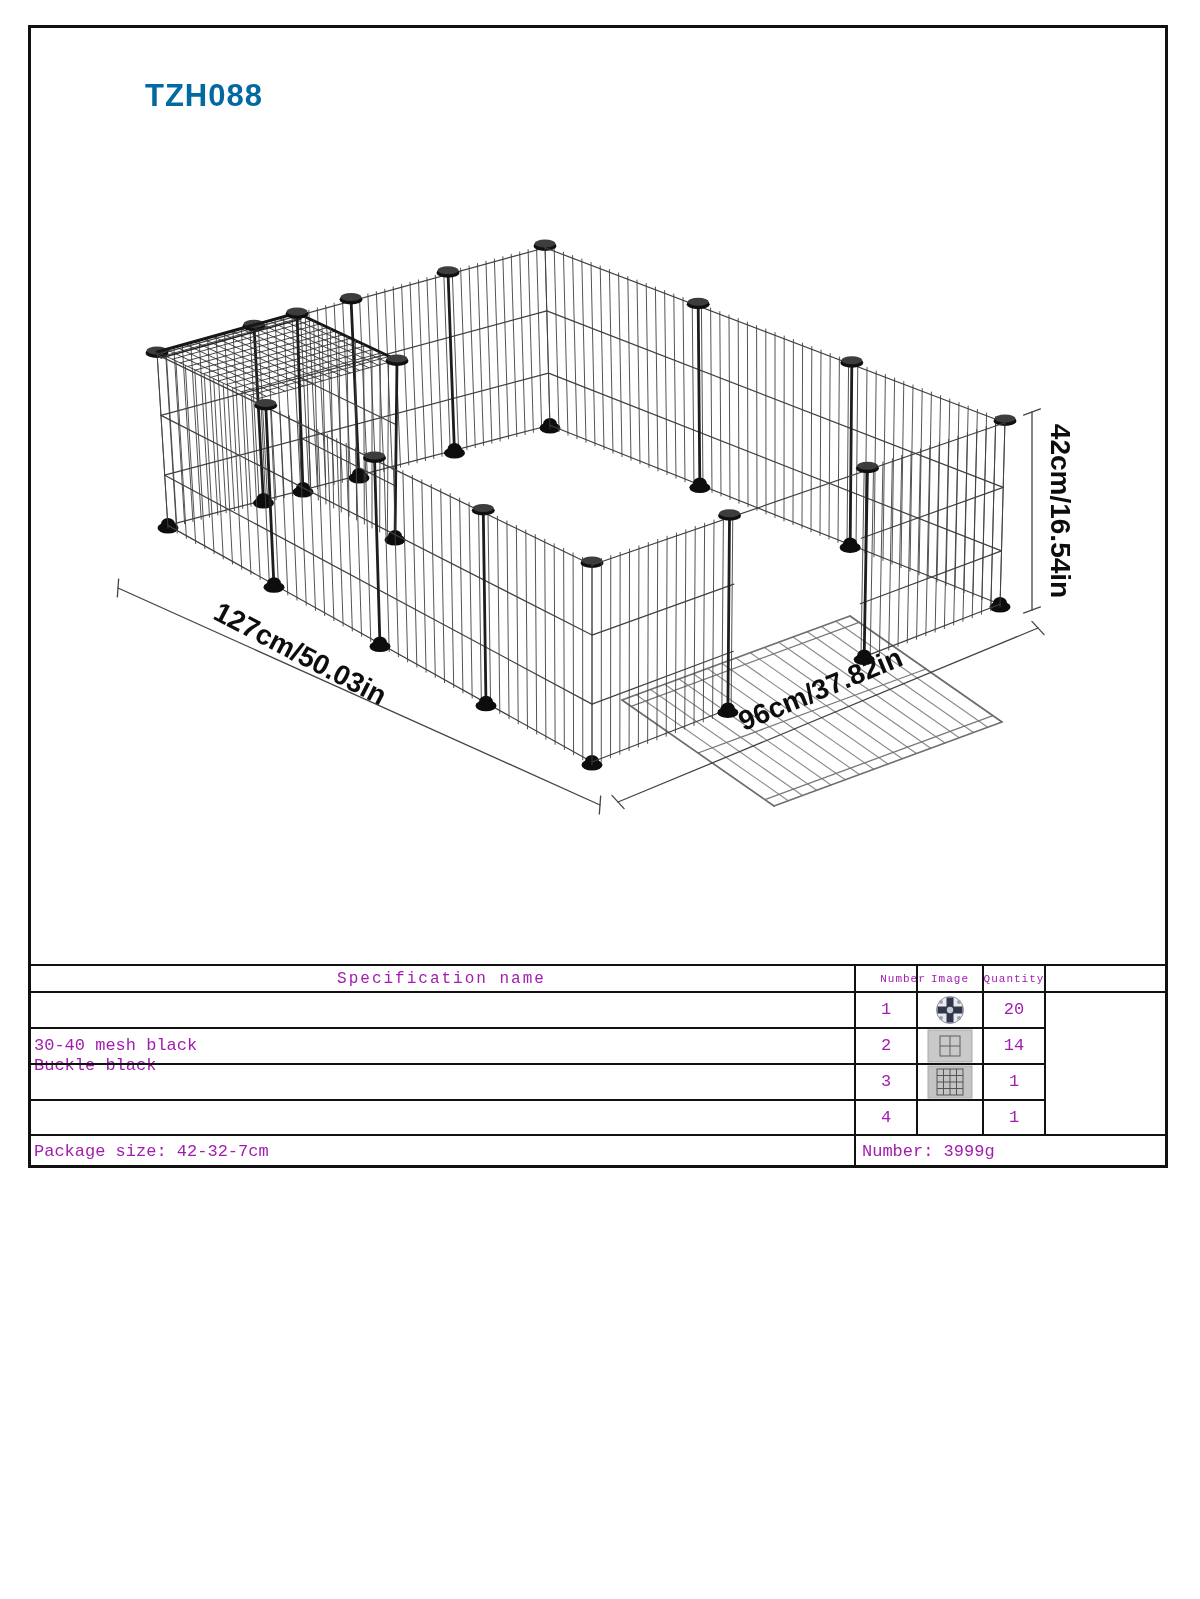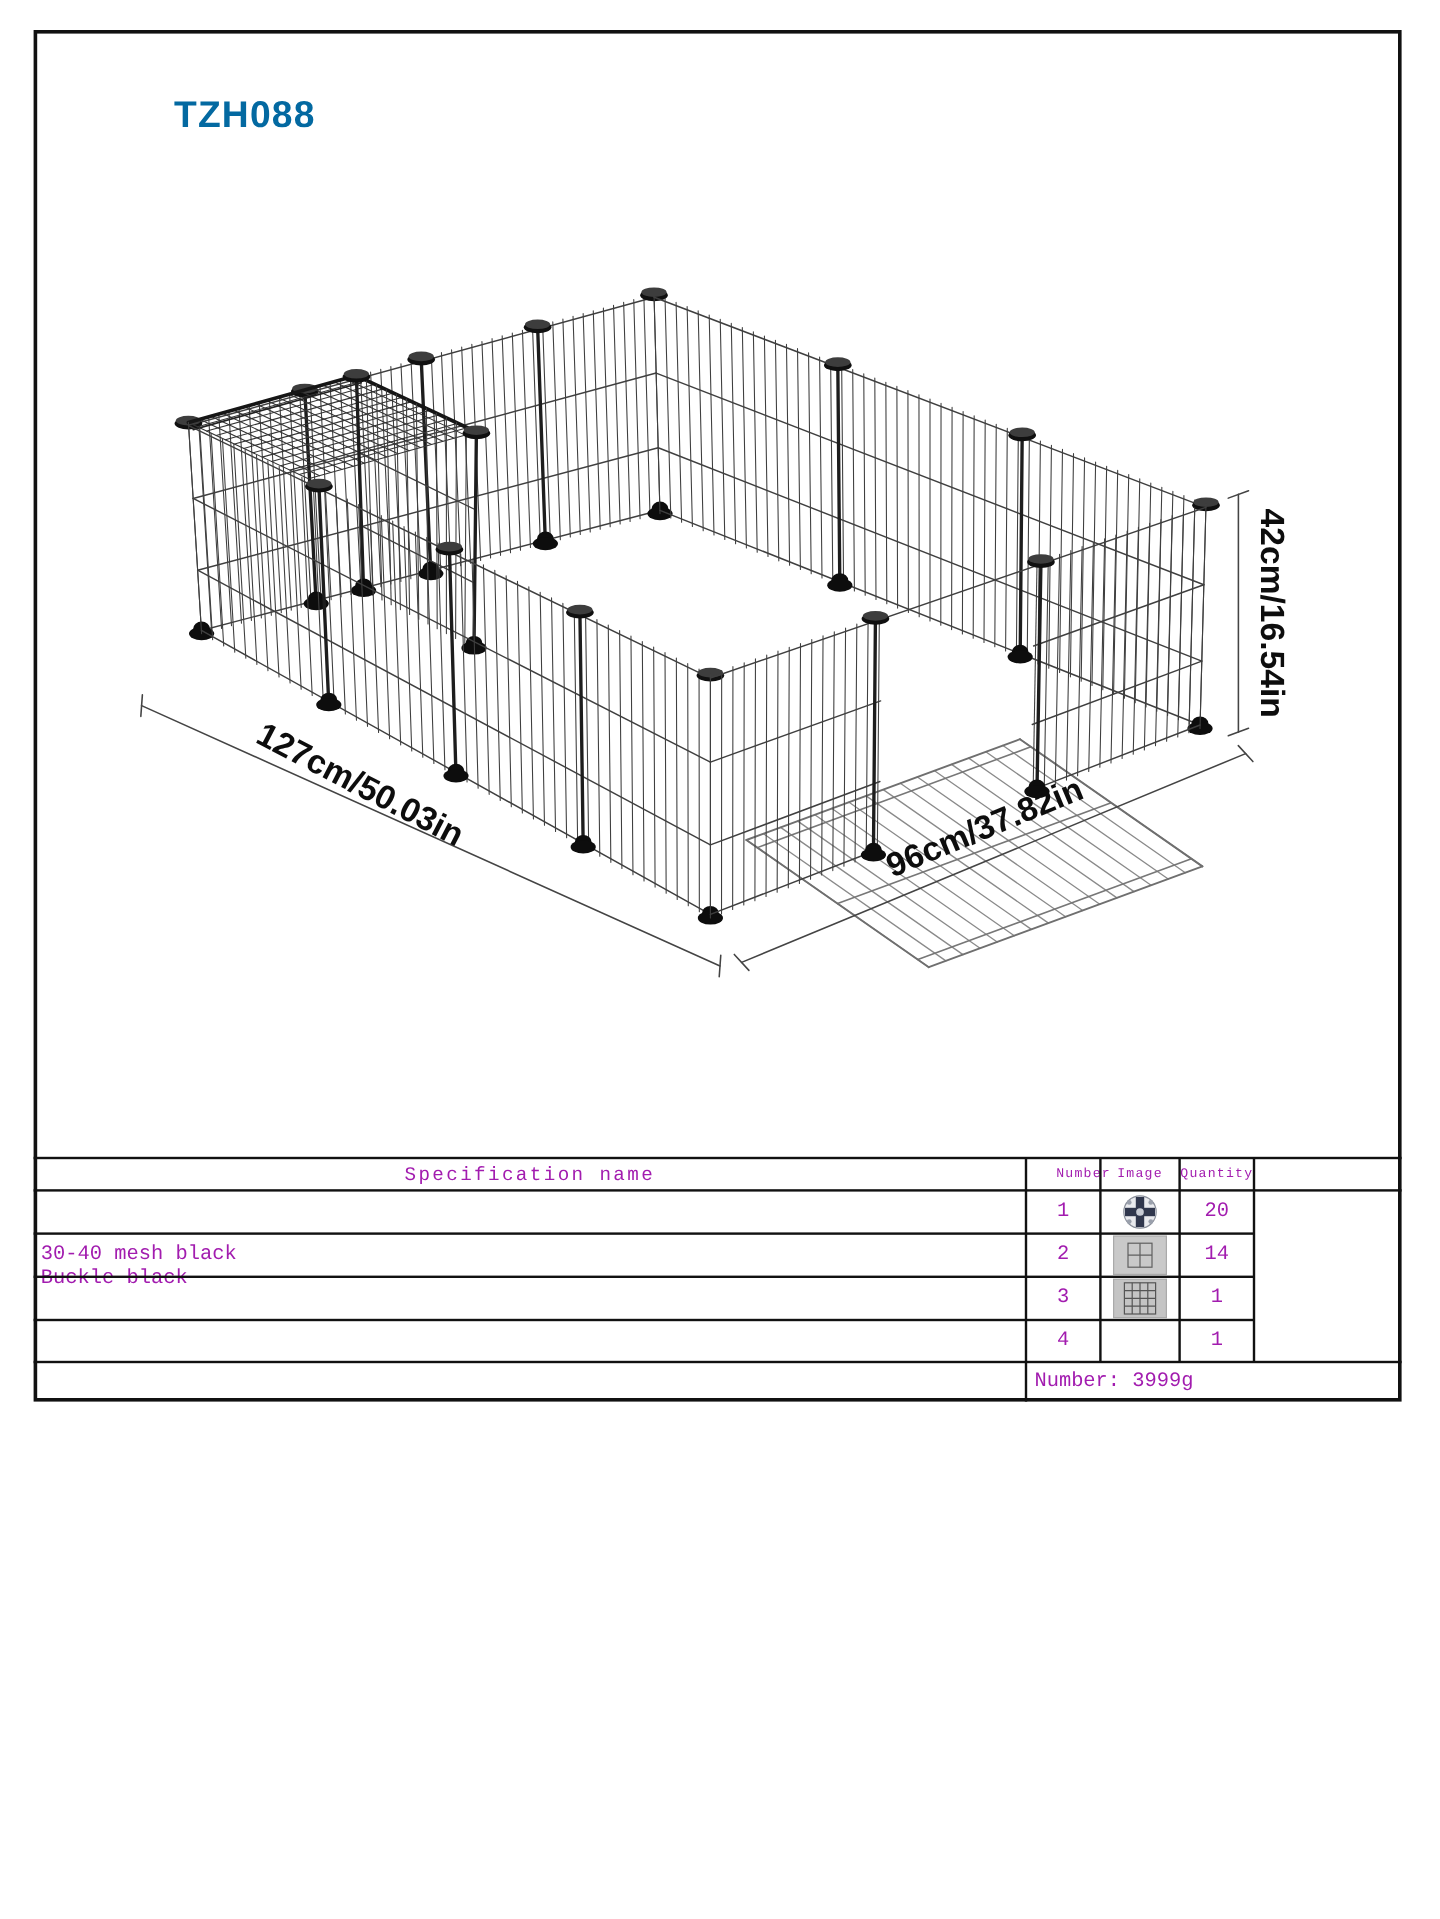--- a/index.html
+++ b/index.html
@@ -402,20 +402,21 @@
   <div class="cell c-center body-cell" style="left:855px;top:992px;width:62px;height:36px;line-height:36px;">1</div>
   <div class="cell c-center body-cell" style="left:855px;top:1028px;width:62px;height:36px;line-height:36px;">2</div>
   <div class="cell c-center body-cell" style="left:855px;top:1064px;width:62px;height:36px;line-height:36px;">3</div>
   <div class="cell c-center body-cell" style="left:855px;top:1100px;width:62px;height:35px;line-height:35px;">4</div>
 
   <div class="cell c-center body-cell" style="left:983px;top:992px;width:62px;height:36px;line-height:36px;">20</div>
   <div class="cell c-center body-cell" style="left:983px;top:1028px;width:62px;height:36px;line-height:36px;">14</div>
   <div class="cell c-center body-cell" style="left:983px;top:1064px;width:62px;height:36px;line-height:36px;">1</div>
   <div class="cell c-center body-cell" style="left:983px;top:1100px;width:62px;height:35px;line-height:35px;">1</div>
 
+  <div class="cell body-cell" style="left:34px;top:1135px;width:800px;height:33px;line-height:33px;">Package size: 42-32-7cm</div>
   <div class="cell body-cell" style="left:862px;top:1135px;width:300px;height:33px;line-height:33px;">Number: 3999g</div>
 
   <svg style="position:absolute;left:917px;top:992px;" width="66" height="36">
     <circle cx="33" cy="18" r="13.5" fill="#e9eaee" stroke="#8a8f9a" stroke-width="1"></circle>
     <rect x="20.5" y="14.5" width="25" height="7" fill="#30374d"></rect>
     <rect x="29.5" y="5.5" width="7" height="25" fill="#30374d"></rect>
     <circle cx="33" cy="18" r="3.2" fill="#c7cbd4"></circle>
     <circle cx="24" cy="10" r="2" fill="#9aa0ac"></circle>
     <circle cx="42" cy="10" r="2" fill="#9aa0ac"></circle>
     <circle cx="24" cy="26" r="2" fill="#9aa0ac"></circle>

